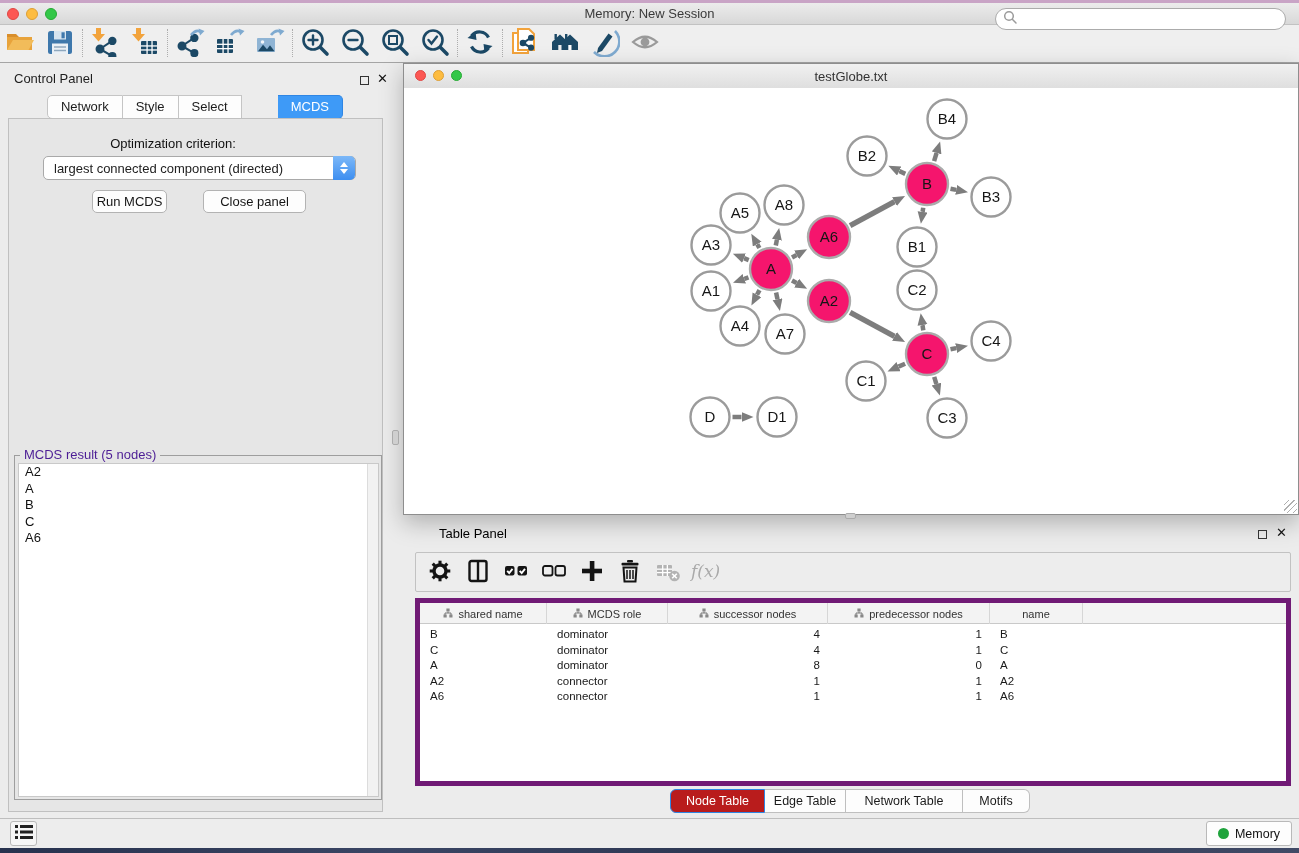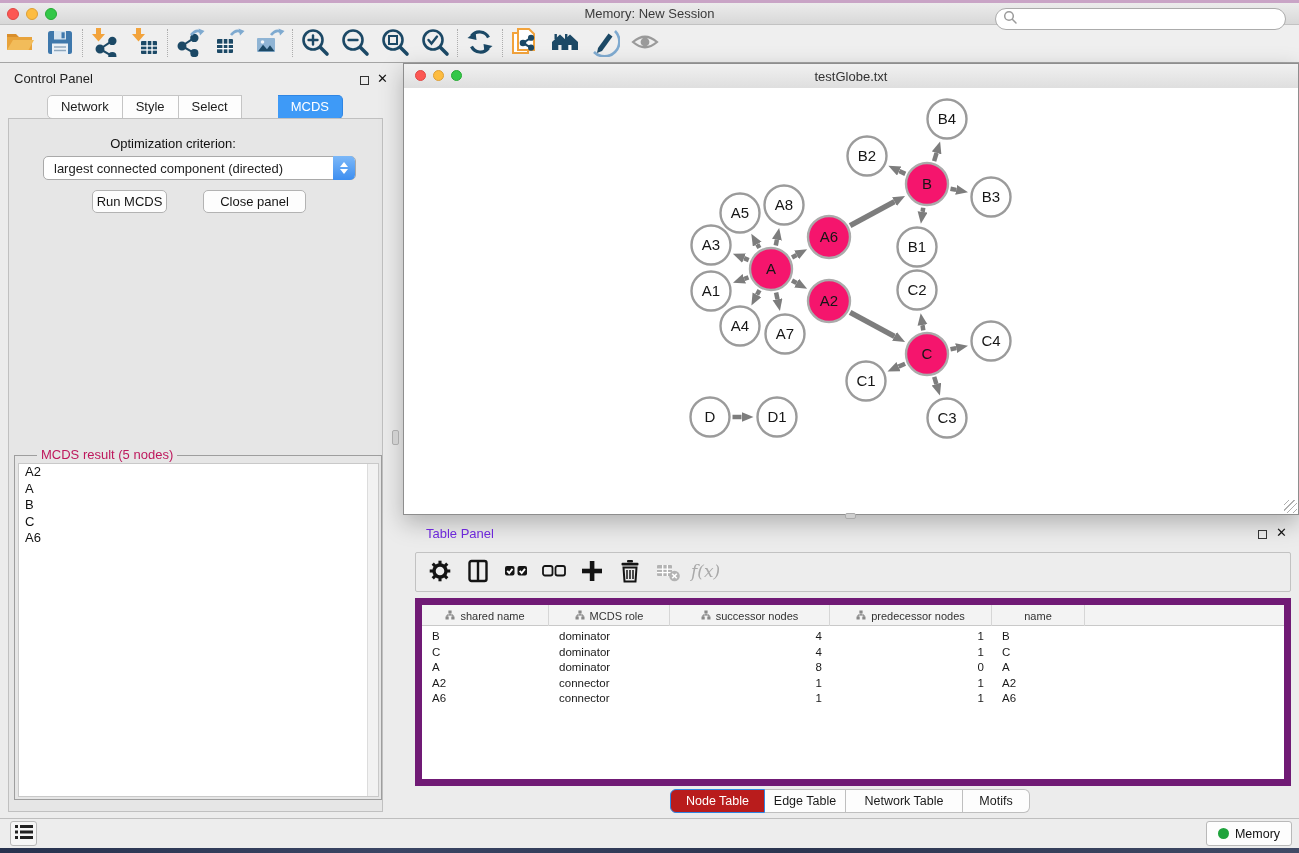--- a/index.html
+++ b/index.html
@@ -45,46 +45,46 @@
   #opt-stepper{position:absolute;right:0;top:-1px;width:22px;height:24px;border-radius:0 5px 5px 0;
     background:linear-gradient(#7CB8F8,#3D8EF0);display:flex;flex-direction:column;align-items:center;justify-content:center;gap:2px;}
   .stp{width:0;height:0;border-left:4px solid transparent;border-right:4px solid transparent;}
   .stp.up{border-bottom:5px solid #fff;}
   .stp.down{border-top:5px solid #fff;}
   .cp-button{position:absolute;height:23px;background:#FDFDFD;border:1px solid #B3B3B3;border-radius:5px;
     display:flex;align-items:center;justify-content:center;color:#161616;}
   #run-btn{left:92px;top:190px;width:75px;}
   #close-btn{left:203px;top:190px;width:103px;}
   #mcds-box{left:14px;top:455px;width:368px;height:345px;border:1px solid #9E9E9E;background:#E6E6E6;}
-  #mcds-legend{position:absolute;left:22px;top:-9px;background:#E6E6E6;padding:0 4px;color:#be185d;}
+  #mcds-legend{position:absolute;left:5px;top:-9px;background:#E6E6E6;padding:0 4px;color:#4c1d95;}
   #mcds-list{position:absolute;left:3px;top:7px;width:361px;height:334px;background:#fff;border:1px solid #C9C9C9;}
   .mcds-item{padding:1px 0 1px 6px;line-height:14.5px;color:#111;}
   #mcds-scroll{position:absolute;right:0;top:0;width:11px;height:100%;background:#F2F2F2;border-left:1px solid #DCDCDC;}
 
   
   #net-win{left:403px;top:63px;width:896px;height:452px;background:#fff;border:1px solid #8E8E8E;
     box-shadow:0 8px 22px rgba(0,0,0,0.25);}
   #net-titlebar{position:absolute;left:0;top:0;width:100%;height:32px;
     background:linear-gradient(#F1F1F1,#D9D9D9);border-bottom:1px solid #ADADAD;}
   #net-titlebar .t-red{left:11px;background:#FC5753;border:1px solid #DF4744;}
   #net-titlebar .t-yellow{left:29px;background:#FDBC40;border:1px solid #DE9F34;}
   #net-titlebar .t-green{left:47px;background:#33C748;border:1px solid #27AA35;}
   #net-titlebar .tl{top:6px;width:11px;height:11px;}
   #net-title{position:absolute;left:0;top:5px;width:100%;text-align:center;color:#333;}
   #net-canvas{position:absolute;left:0;top:24px;width:894px;height:426px;background:#fff;}
   #net-grip{position:absolute;right:1px;bottom:1px;width:13px;height:13px;
     background:repeating-linear-gradient(135deg,transparent 0 3px,#AFAFAF 3px 4px);}
   .divider-knob{background:#CFCFCF;border:1px solid #ABABAB;border-radius:2px;}
 
   
-  #tp-title{left:426px;top:526px;color:#6d28d9;}
+  #tp-title{left:439px;top:526px;color:#000000;}
   #tp-toolbar{left:415px;top:552px;width:876px;height:40px;background:#EDEDED;border:1px solid #C2C2C2;
     border-radius:2px;display:flex;align-items:center;padding-left:8px;gap:6px;}
   .tp-btn{display:inline-flex;width:32px;height:32px;align-items:center;justify-content:center;}
-  #data-table{left:415px;top:598px;width:876px;height:188px;background:#fff;border:7px solid #701a75;overflow:hidden;}
+  #data-table{left:415px;top:598px;width:876px;height:188px;background:#fff;border:5px solid #701a75;overflow:hidden;}
   #tbl-header{position:absolute;left:0;top:0;width:100%;height:21px;background:#F3F3F3;border-bottom:1px solid #C9C9C9;}
   .th-cell{position:absolute;top:0;height:21px;display:flex;align-items:center;justify-content:center;gap:5px;
     border-right:1px solid #D6D6D6;font-size:11px;color:#333;}
   .tbl-row{position:absolute;left:0;width:100%;height:15.6px;}
   .td-cell{position:absolute;top:0;height:15.6px;font-size:11.5px;color:#1A1A1A;line-height:15.6px;white-space:nowrap;}
   #tp-tabs{left:670px;top:789px;height:24px;display:flex;}
   .tp-tab{height:24px;display:flex;align-items:center;justify-content:center;background:#FDFDFD;
     border:1px solid #BFBFBF;border-left:none;font-size:12.5px;color:#1A1A1A;}
   .tp-tab:first-child{border-left:1px solid #BFBFBF;border-radius:6px 0 0 6px;}
   .tp-tab:last-child{border-radius:0 6px 6px 0;}

